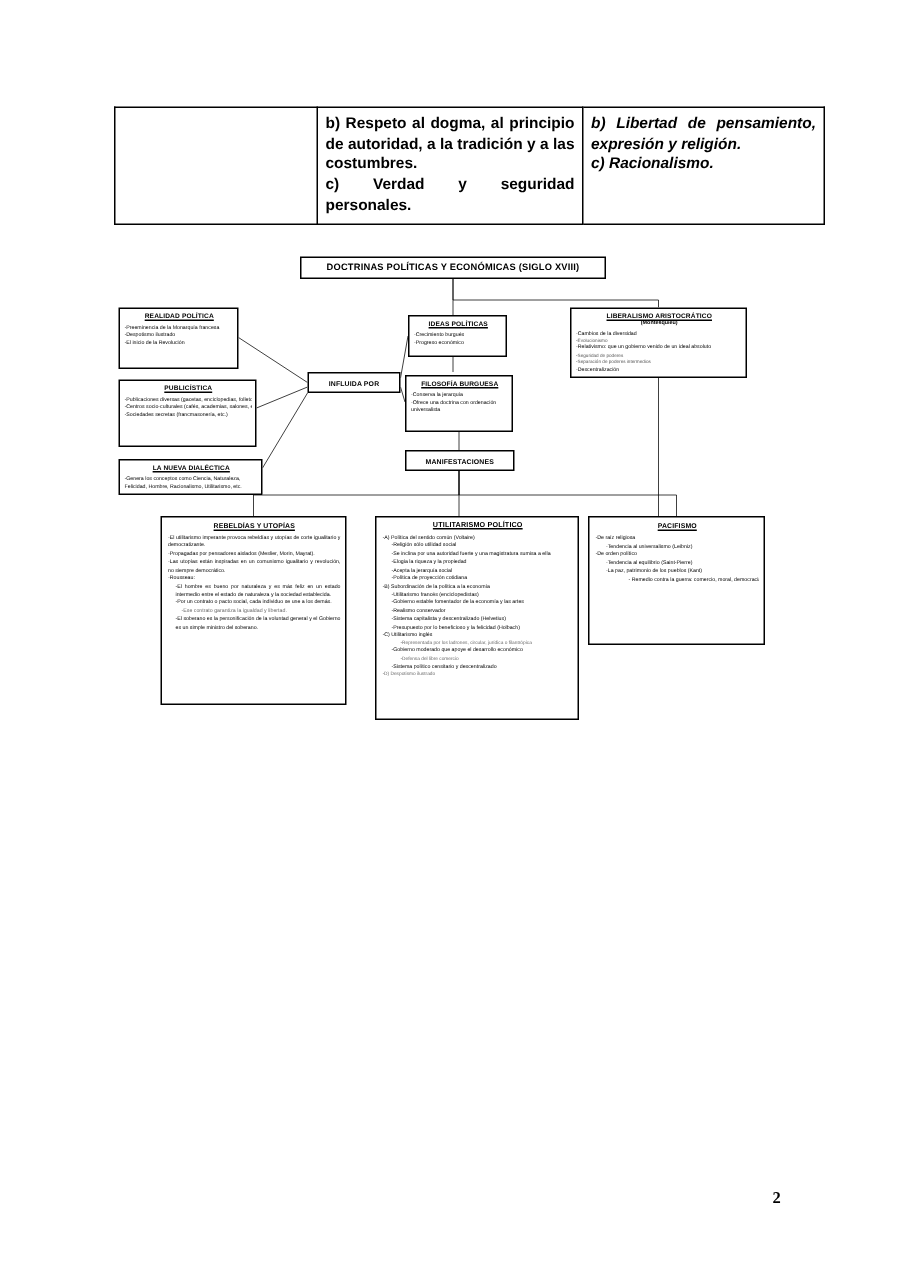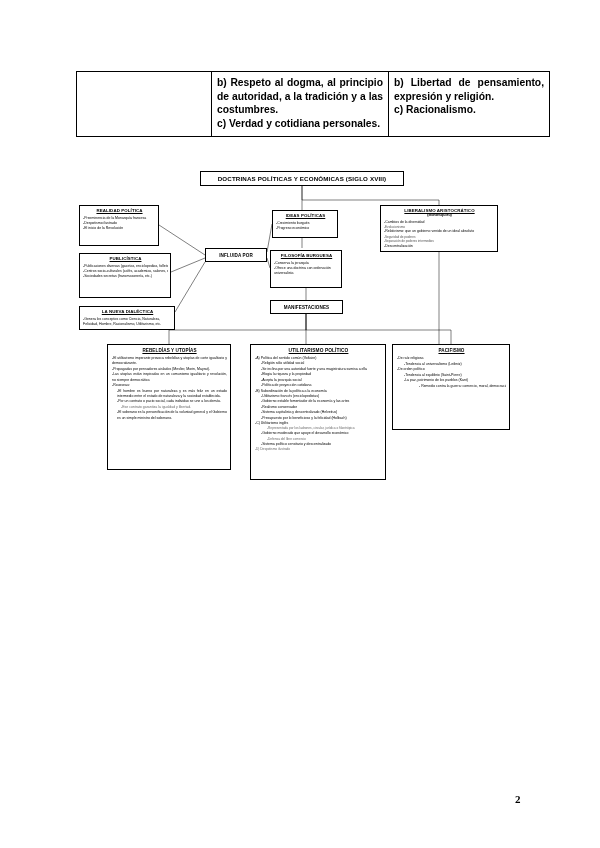--- a/index.html
+++ b/index.html
@@ -38,21 +38,21 @@
     padding: 4px 5px 5px 5px;
     font-family: "Liberation Sans", sans-serif;
     font-size: 10.3px;
     line-height: 1.33;
     font-weight: bold;
     text-align: justify;
     text-justify: inter-word;
   }
   .top-table td.c1 { width: 124px; }
   .top-table td.c2 { width: 166px; }
-  .top-table td.c3 { width: 150px; }
+  .top-table td.c3 { width: 150px; font-style: italic; }
   .tline { display: block; }
 
   
   .diagram {
     position: absolute;
     left: 0;
     top: 0;
     width: 600px;
     height: 848px;
     pointer-events: none;
@@ -180,21 +180,21 @@
 <body>
 
 <div class="page">
 
   <table class="top-table">
     <tbody>
       <tr>
         <td class="c1">&nbsp;</td>
         <td class="c2">
           <span class="tline">b) Respeto al dogma, al principio de autoridad, a la tradición y a las costumbres.</span>
-          <span class="tline">c) Verdad y cotidiana personales.</span>
+          <span class="tline">c) Verdad y seguridad personales.</span>
         </td>
         <td class="c3">
           <span class="tline">b) Libertad de pensamiento, expresión y religión.</span>
           <span class="tline">c) Racionalismo.</span>
         </td>
       </tr>
     </tbody>
   </table>
 
   <div class="diagram">

